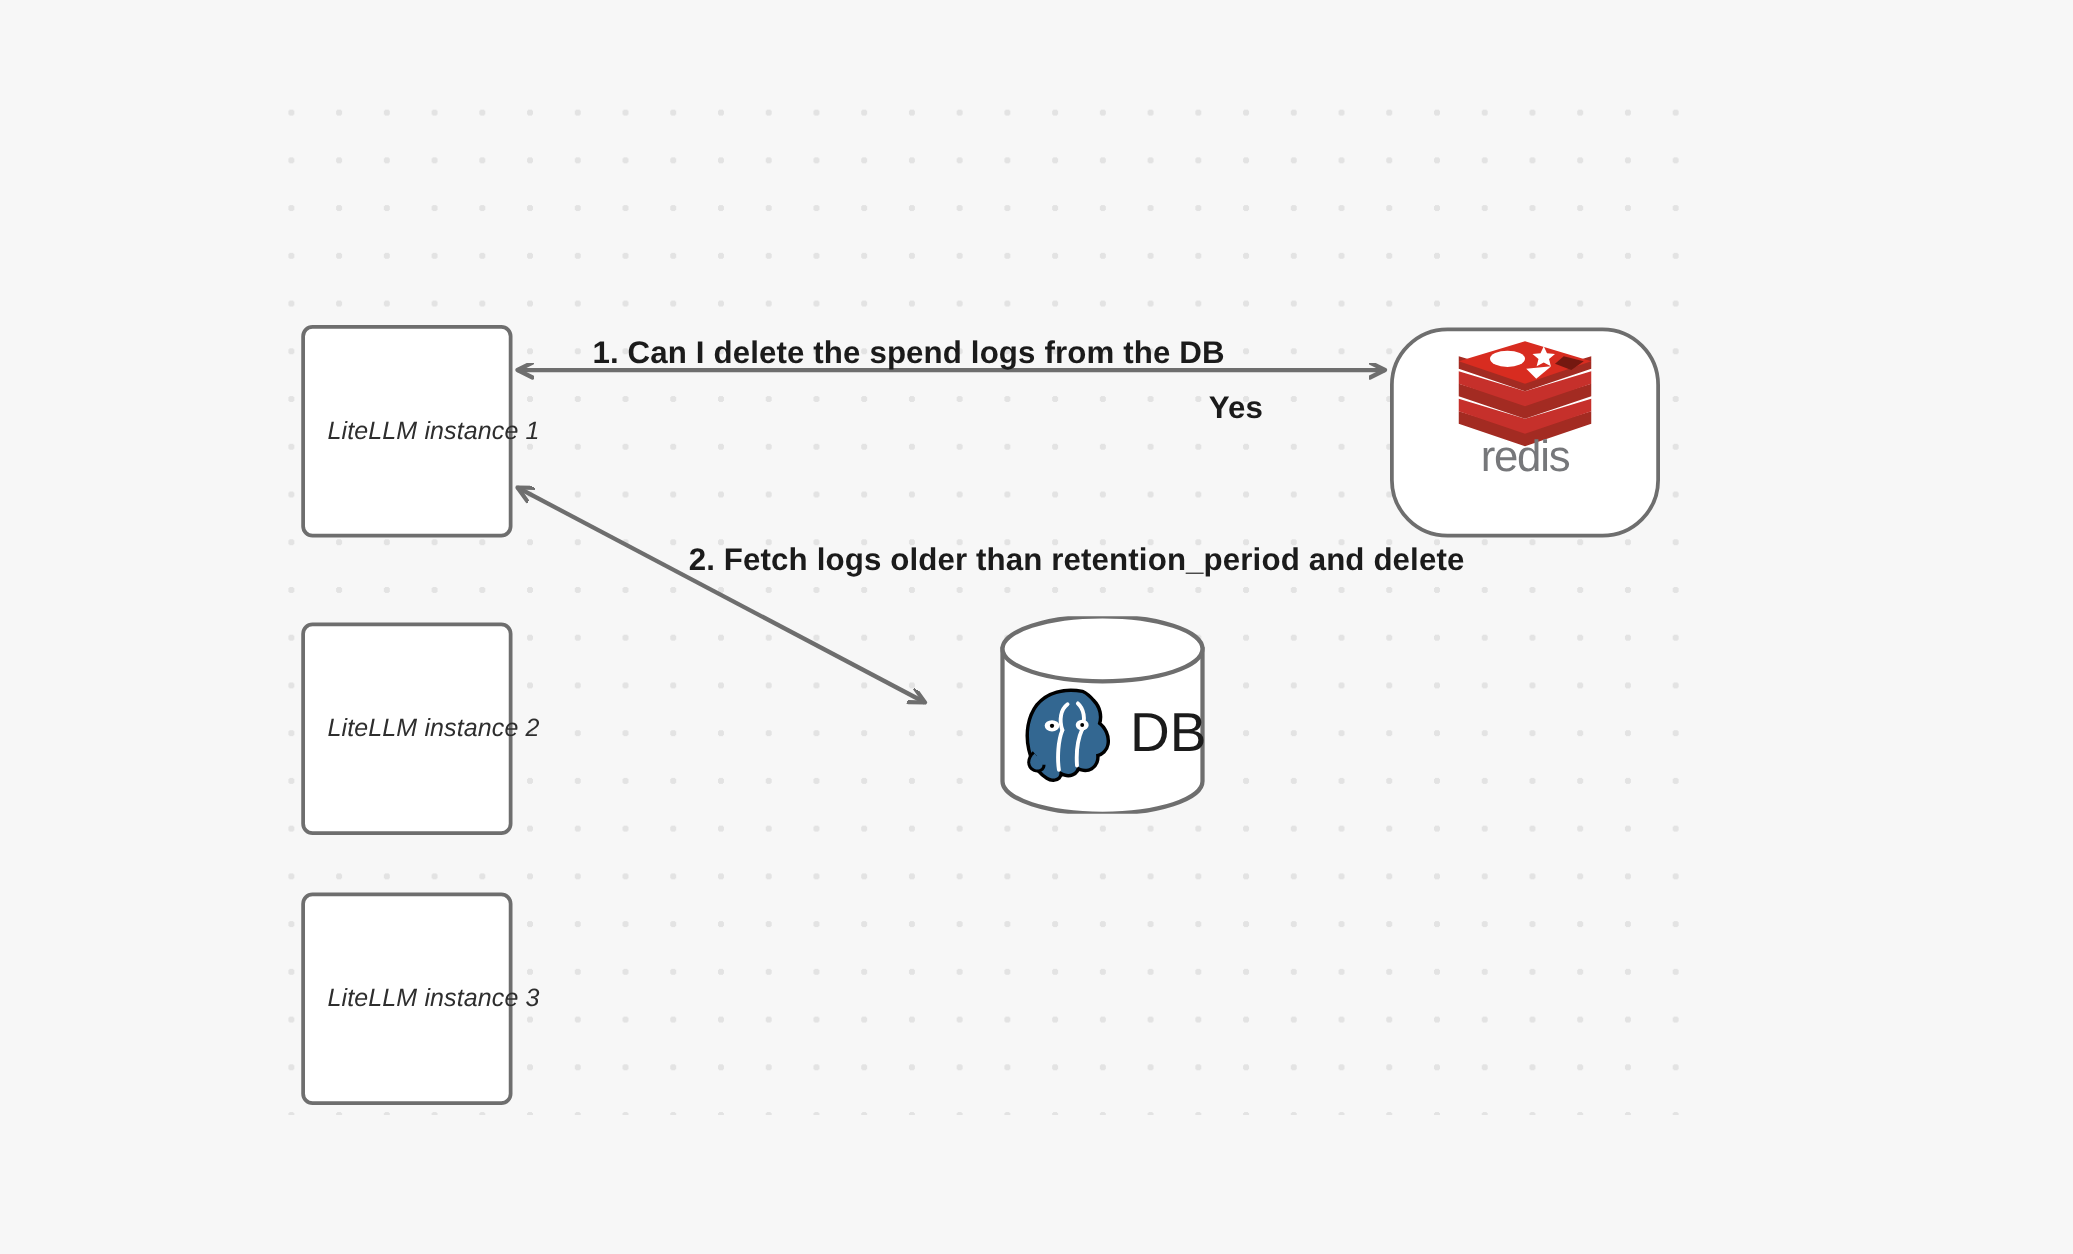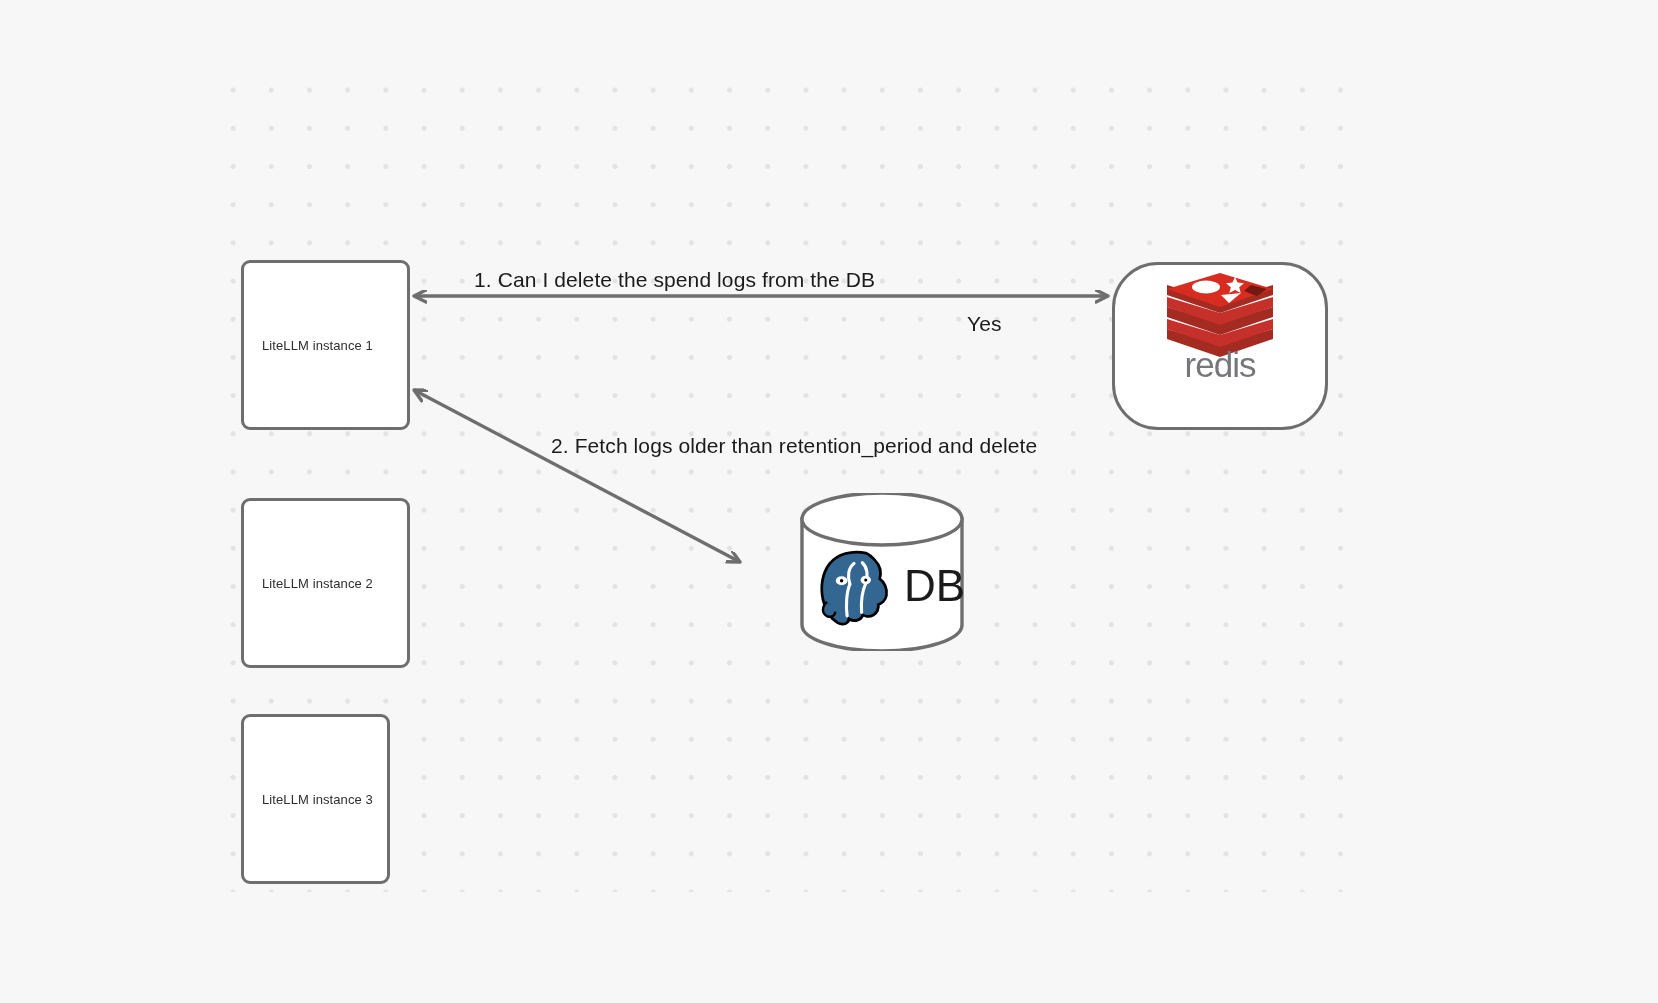--- a/index.html
+++ b/index.html
@@ -29,28 +29,29 @@
     position: absolute;
     background: #ffffff;
     border: 3.5px solid #6e6e6e;
     border-radius: 9px;
     display: flex;
     align-items: center;
     justify-content: flex-start;
     padding-left: 18px;
   }
   .node-box .node-label {
-    font-size: 13px;
+    font-size: 20px;
     color: #2e2e2e;
     letter-spacing: 0.1px;
     white-space: nowrap;
+    font-style: italic;
   }
   #inst1 { left: 241px; top: 260px; width: 169px; height: 170px; }
   #inst2 { left: 241px; top: 498px; width: 169px; height: 170px; }
-  #inst3 { left: 241px; top: 714px; width: 149px; height: 170px; }
+  #inst3 { left: 241px; top: 714px; width: 169px; height: 170px; }
 
   #redis-node {
     position: absolute;
     left: 1112px; top: 262px; width: 216px; height: 168px;
     background: #ffffff;
     border: 3.5px solid #6e6e6e;
     border-radius: 46px;
     display: flex; align-items: flex-start; justify-content: center;
   }
   #redis-logo { width: 146px; height: 118px; display:block; }
@@ -58,22 +59,22 @@
   #db-node {
     position: absolute;
     left: 796px; top: 493px; width: 172px; height: 142px;
   }
   #db-node svg { display: block; }
 
   .edge-svg { position: absolute; left: 0; top: 0; width: 1658px; height: 1003px; pointer-events: none; }
 
   .edge-label {
     position: absolute;
-    font-size: 21px;
-    font-weight: normal;
+    font-size: 25px;
+    font-weight: bold;
     color: #1b1b1b;
     white-space: nowrap;
     letter-spacing: 0.1px;
   }
   #label-1     { left: 474px; top: 268px; }
   #label-1-yes { left: 967px; top: 268px; margin-top: 44px; }
   #label-2     { left: 551px; top: 434px; }
 </style>
 </head>
 <body>

